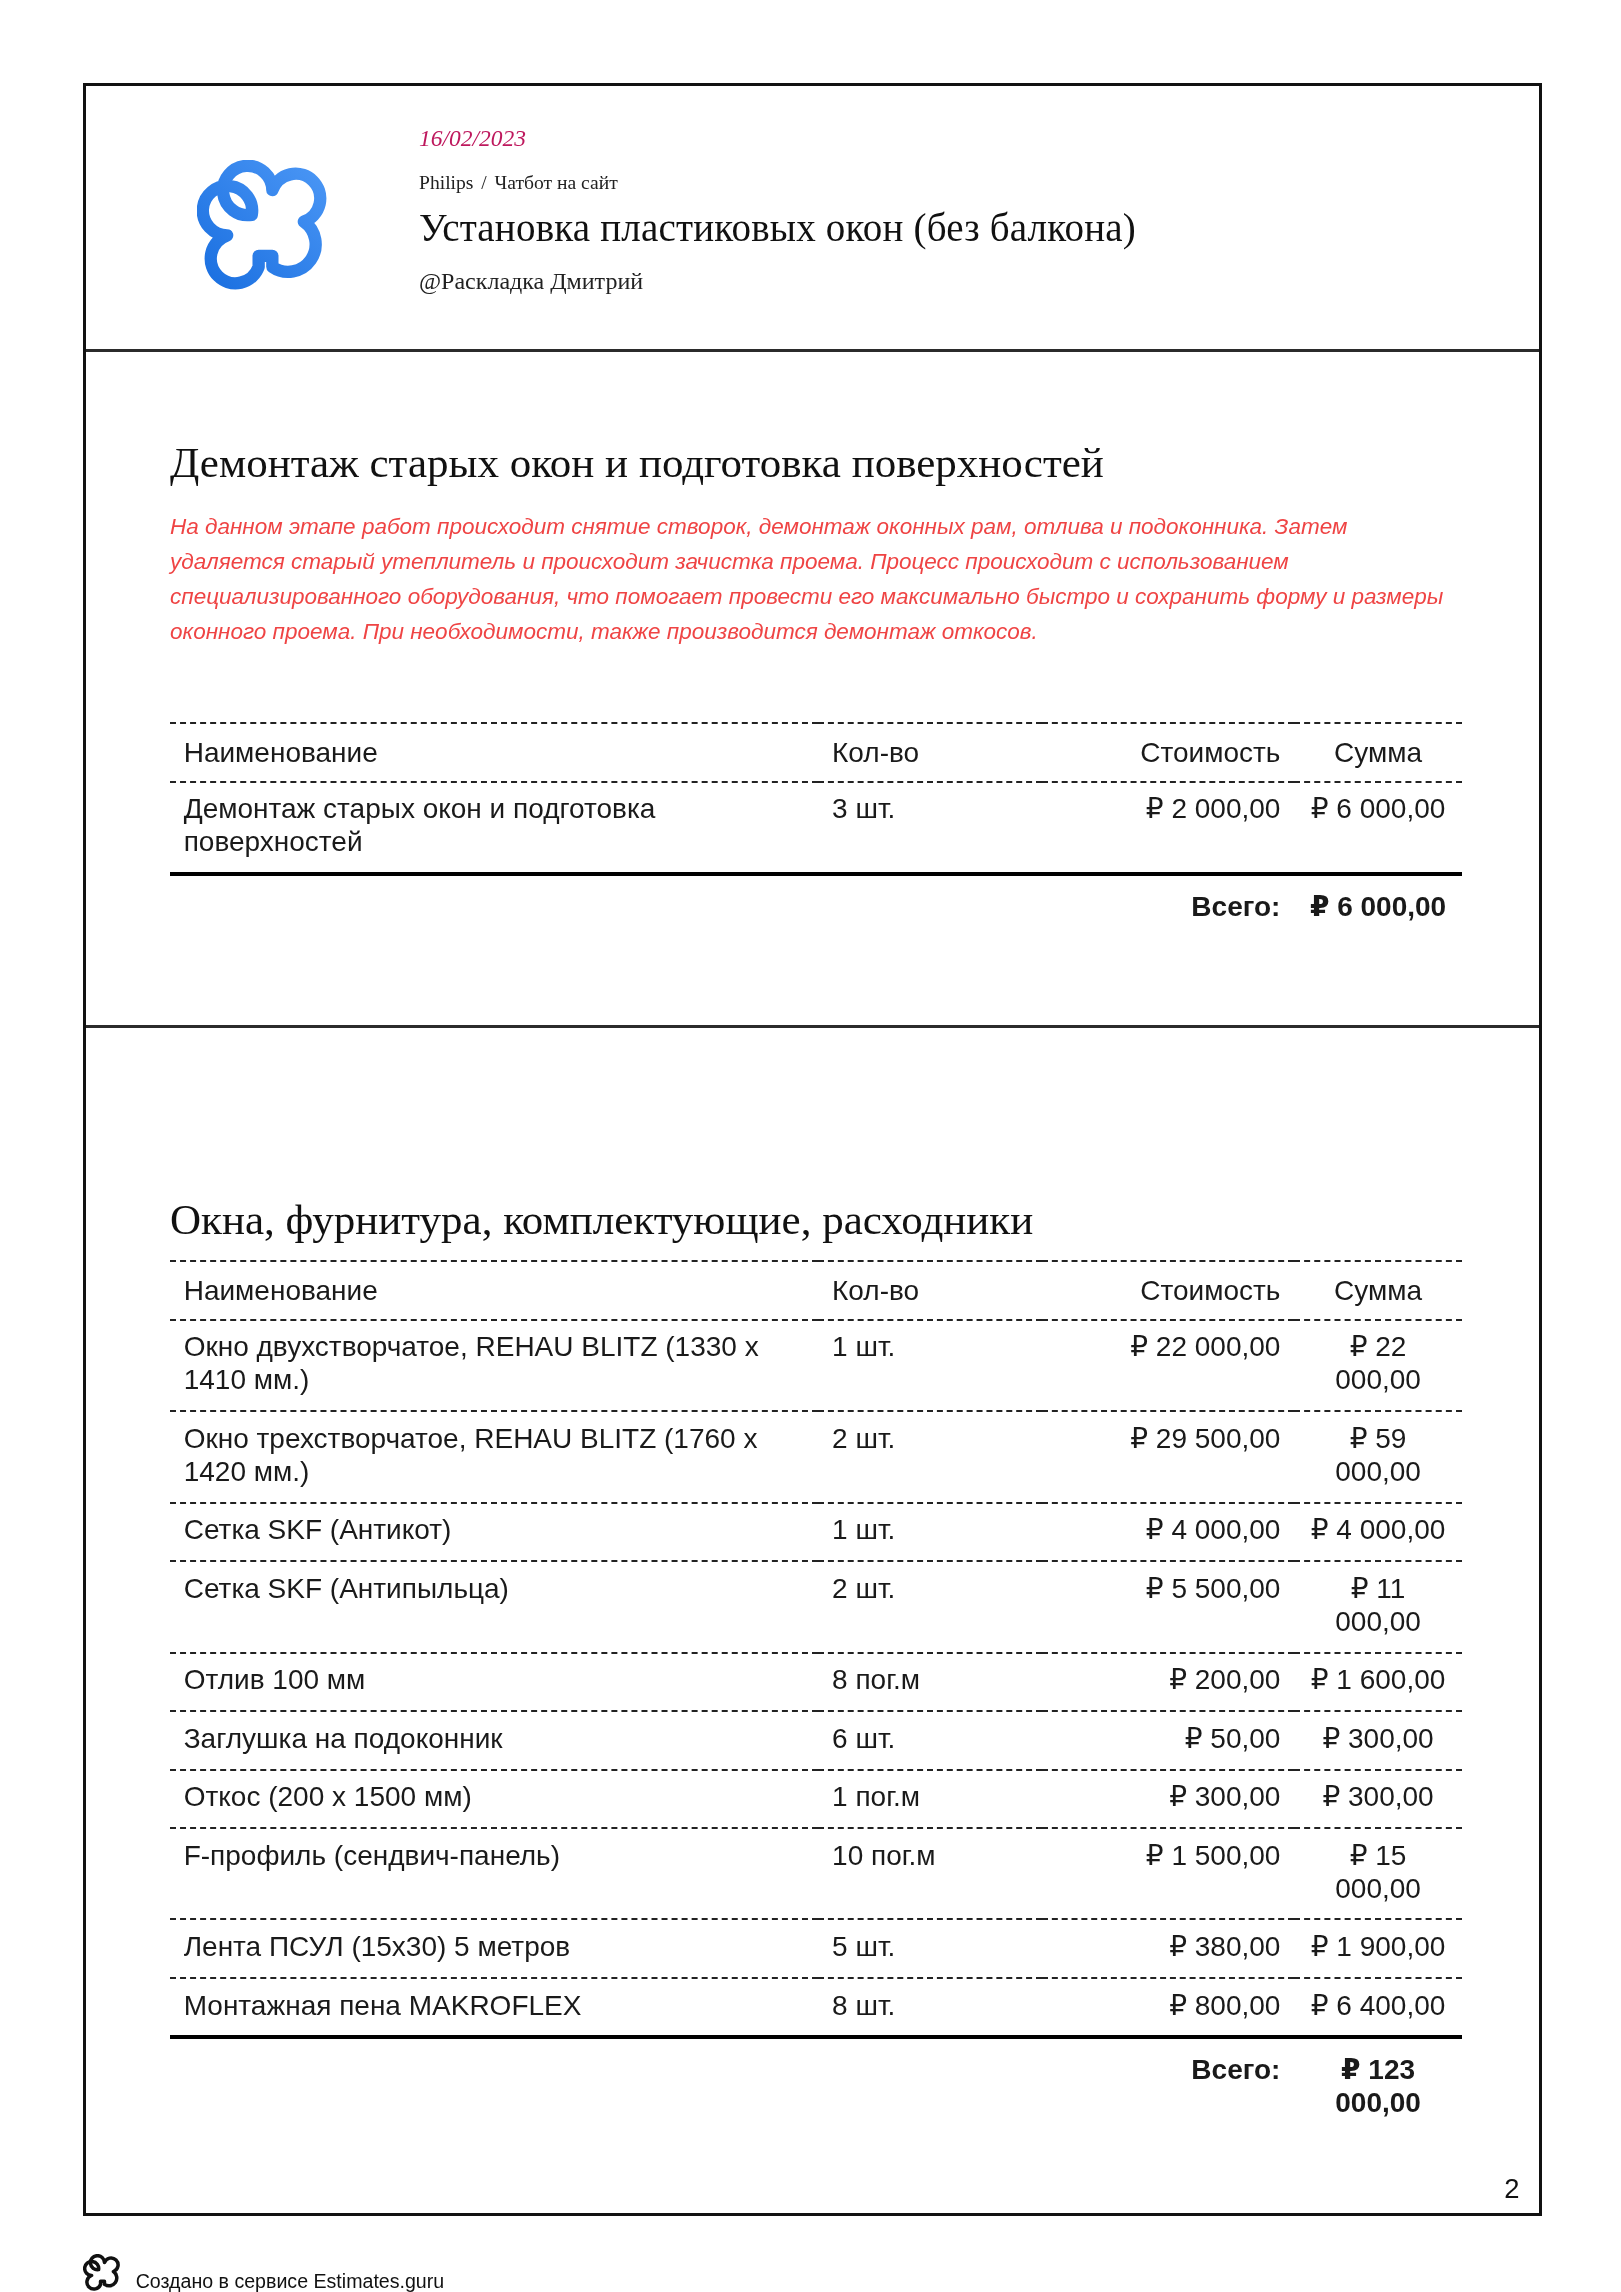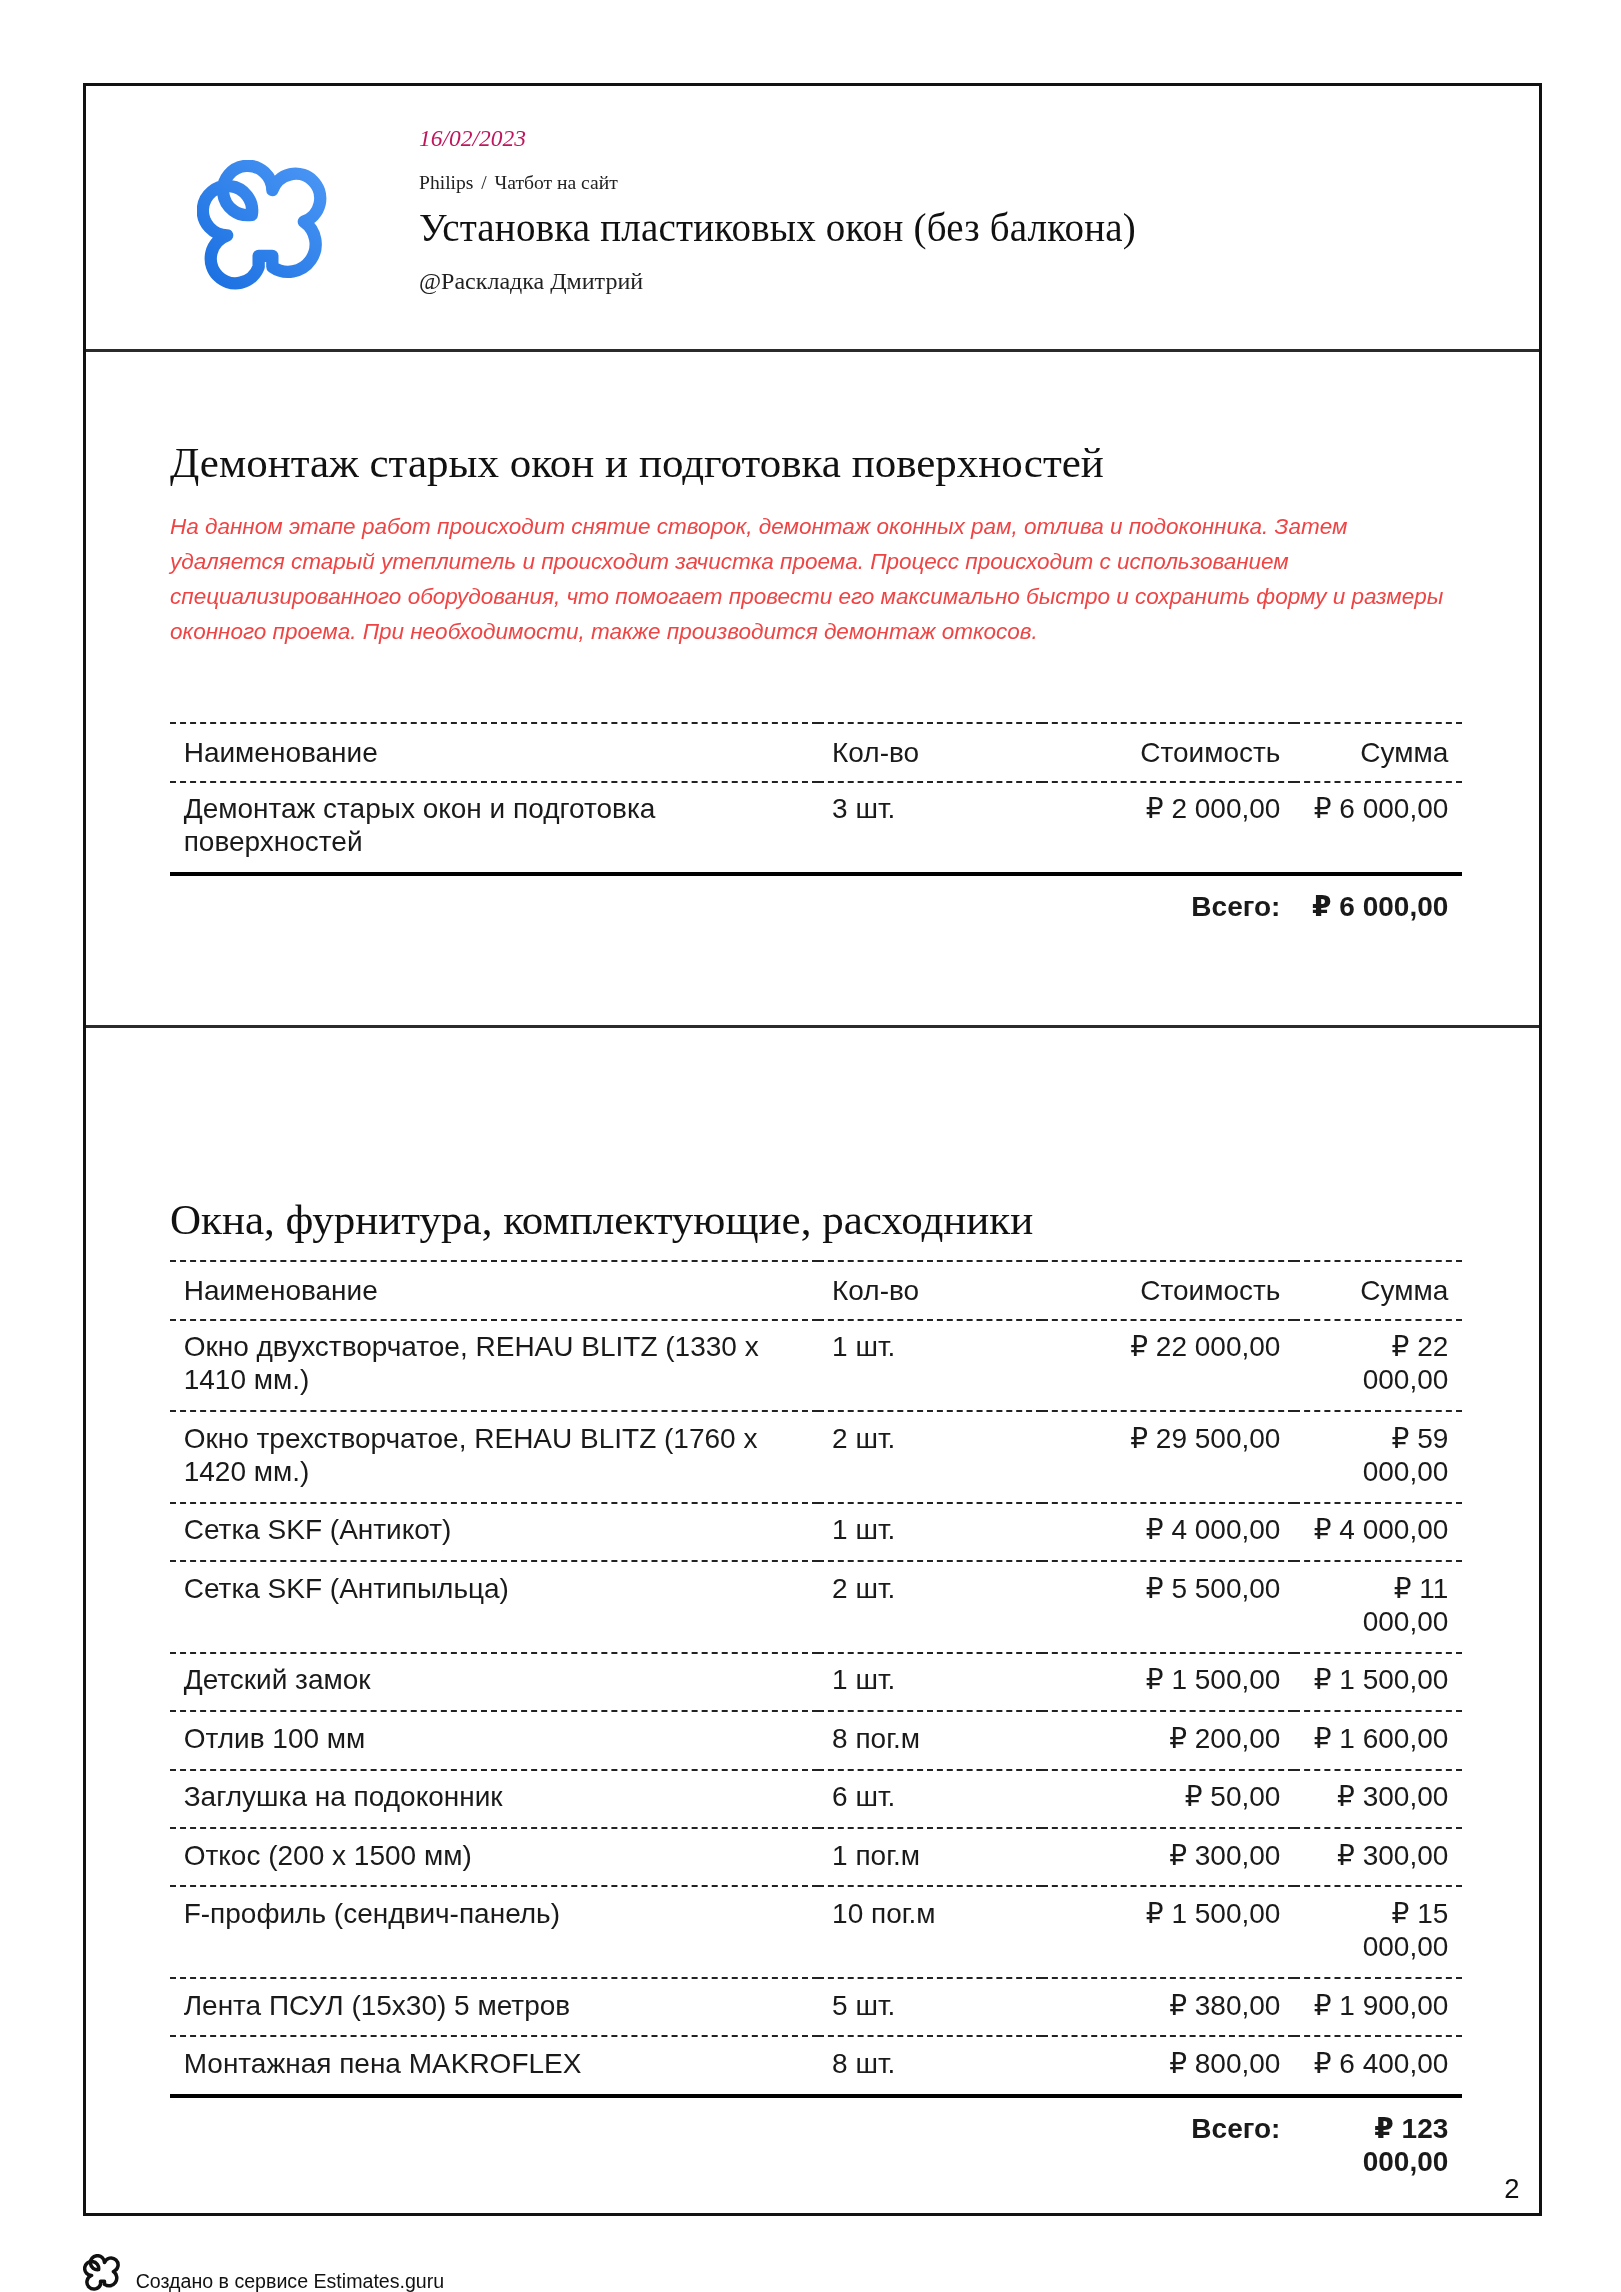--- a/index.html
+++ b/index.html
@@ -47,21 +47,21 @@
 
   table.items th, table.items td {
     padding: 9.8px 13.7px 13.7px 13.7px; vertical-align: top; text-align: left; font-weight: normal; line-height: 33px;
   }
   table.items thead th { border-top: 2.9px dashed #222; border-bottom: 2.9px dashed #222; padding-top: 11.8px; padding-bottom: 11.8px; }
   table.items tbody td { border-bottom: 2.9px dashed #222; }
   table.items tbody tr:last-child td { border-bottom: 4.9px solid #000; }
   table.items .c-name { width: 621px; }
   table.items .c-qty { width: 196px; }
   table.items .c-price { width: 225px; text-align: right; }
-  table.items .c-sum { text-align: right; }
+  table.items .c-sum { text-align: center; }
   table.items tfoot td { border: none; font-weight: bold; padding-top: 13.7px; }
 
   .page-number { position: absolute; right: 19.6px; bottom: 7.8px; font-size: 27.4px; color: #111; }
 
   
   .footer { position: absolute; left: 83px; top: 2254px; display: flex; align-items: flex-end; }
   .footer-logo { width: 39px; height: 39px; margin-right: 13.7px; }
   .footer-text { font-size: 19.6px; color: #111; }
 </style>
 </head>
@@ -158,26 +158,20 @@
             <td class="c-price">₽ 4 000,00</td>
             <td class="c-sum">₽ 4 000,00</td>
           </tr>
           <tr>
             <td class="c-name">Сетка SKF (Антипыльца)</td>
             <td class="c-qty">2 шт.</td>
             <td class="c-price">₽ 5 500,00</td>
             <td class="c-sum">₽ 11 000,00</td>
           </tr>
           <tr>
-            <td class="c-name">Детский замок</td>
-            <td class="c-qty">1 шт.</td>
-            <td class="c-price">₽ 1 500,00</td>
-            <td class="c-sum">₽ 1 500,00</td>
-          </tr>
-          <tr>
             <td class="c-name">Отлив 100 мм</td>
             <td class="c-qty">8 пог.м</td>
             <td class="c-price">₽ 200,00</td>
             <td class="c-sum">₽ 1 600,00</td>
           </tr>
           <tr>
             <td class="c-name">Заглушка на подоконник</td>
             <td class="c-qty">6 шт.</td>
             <td class="c-price">₽ 50,00</td>
             <td class="c-sum">₽ 300,00</td>

